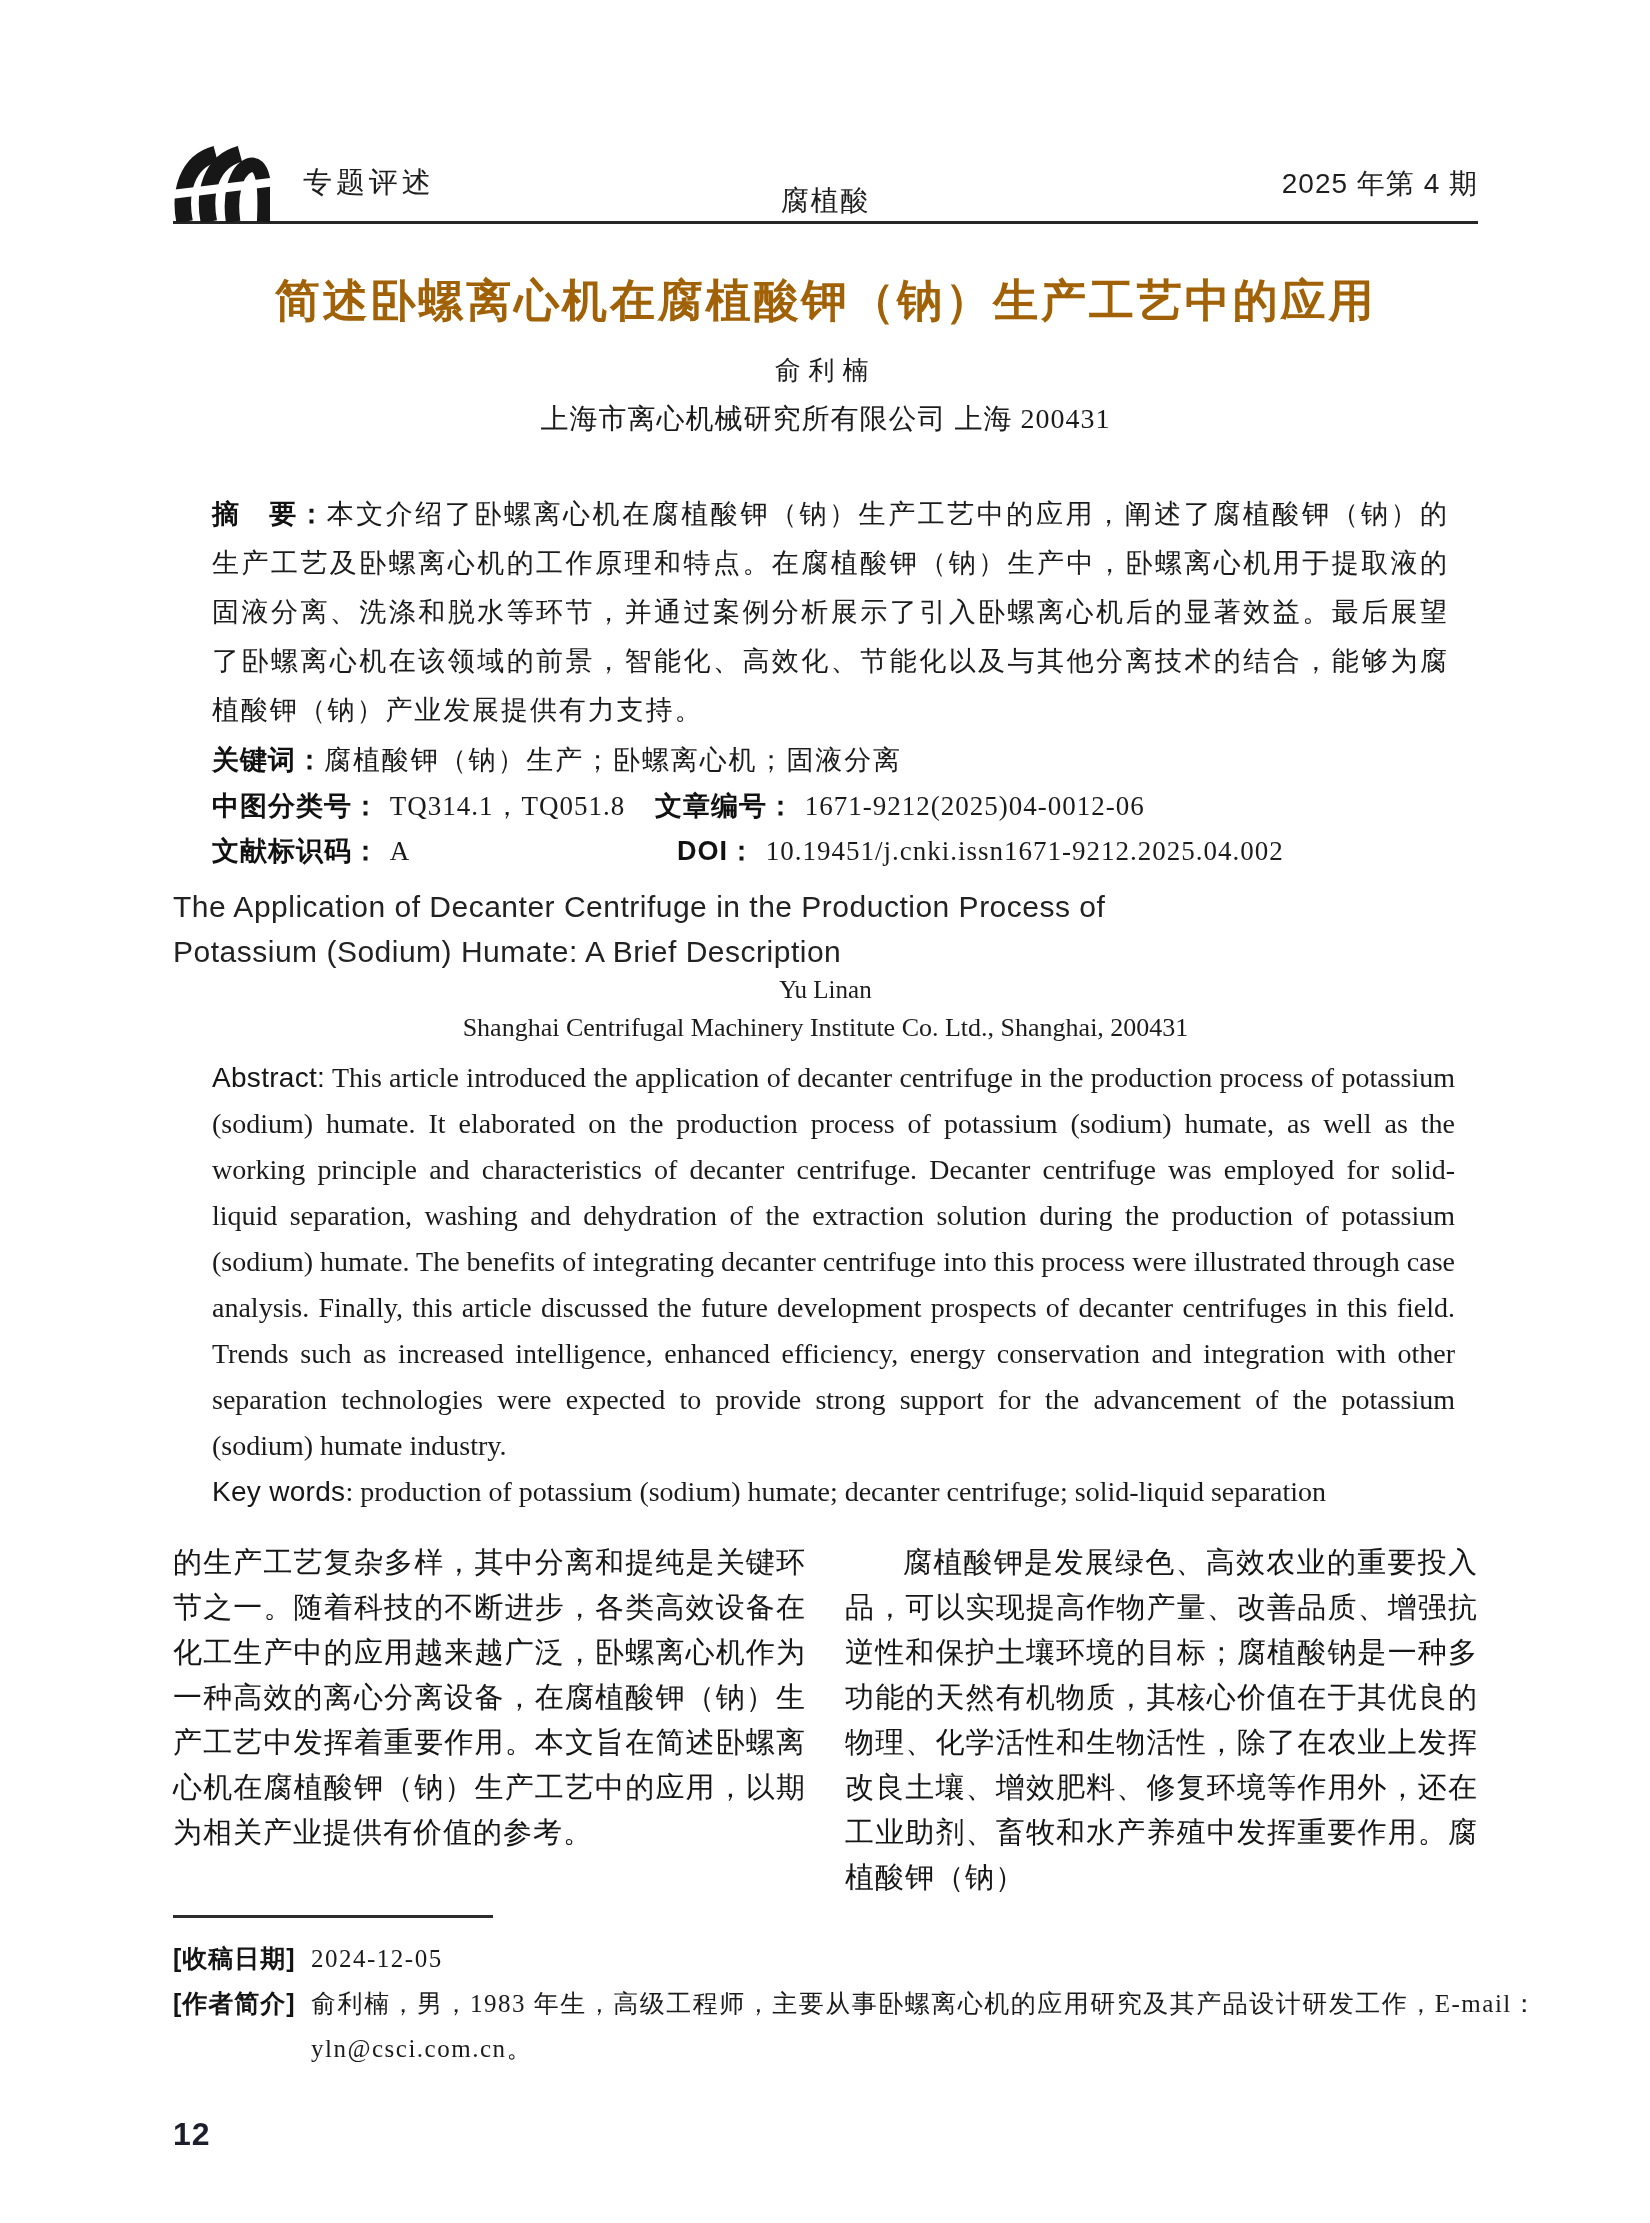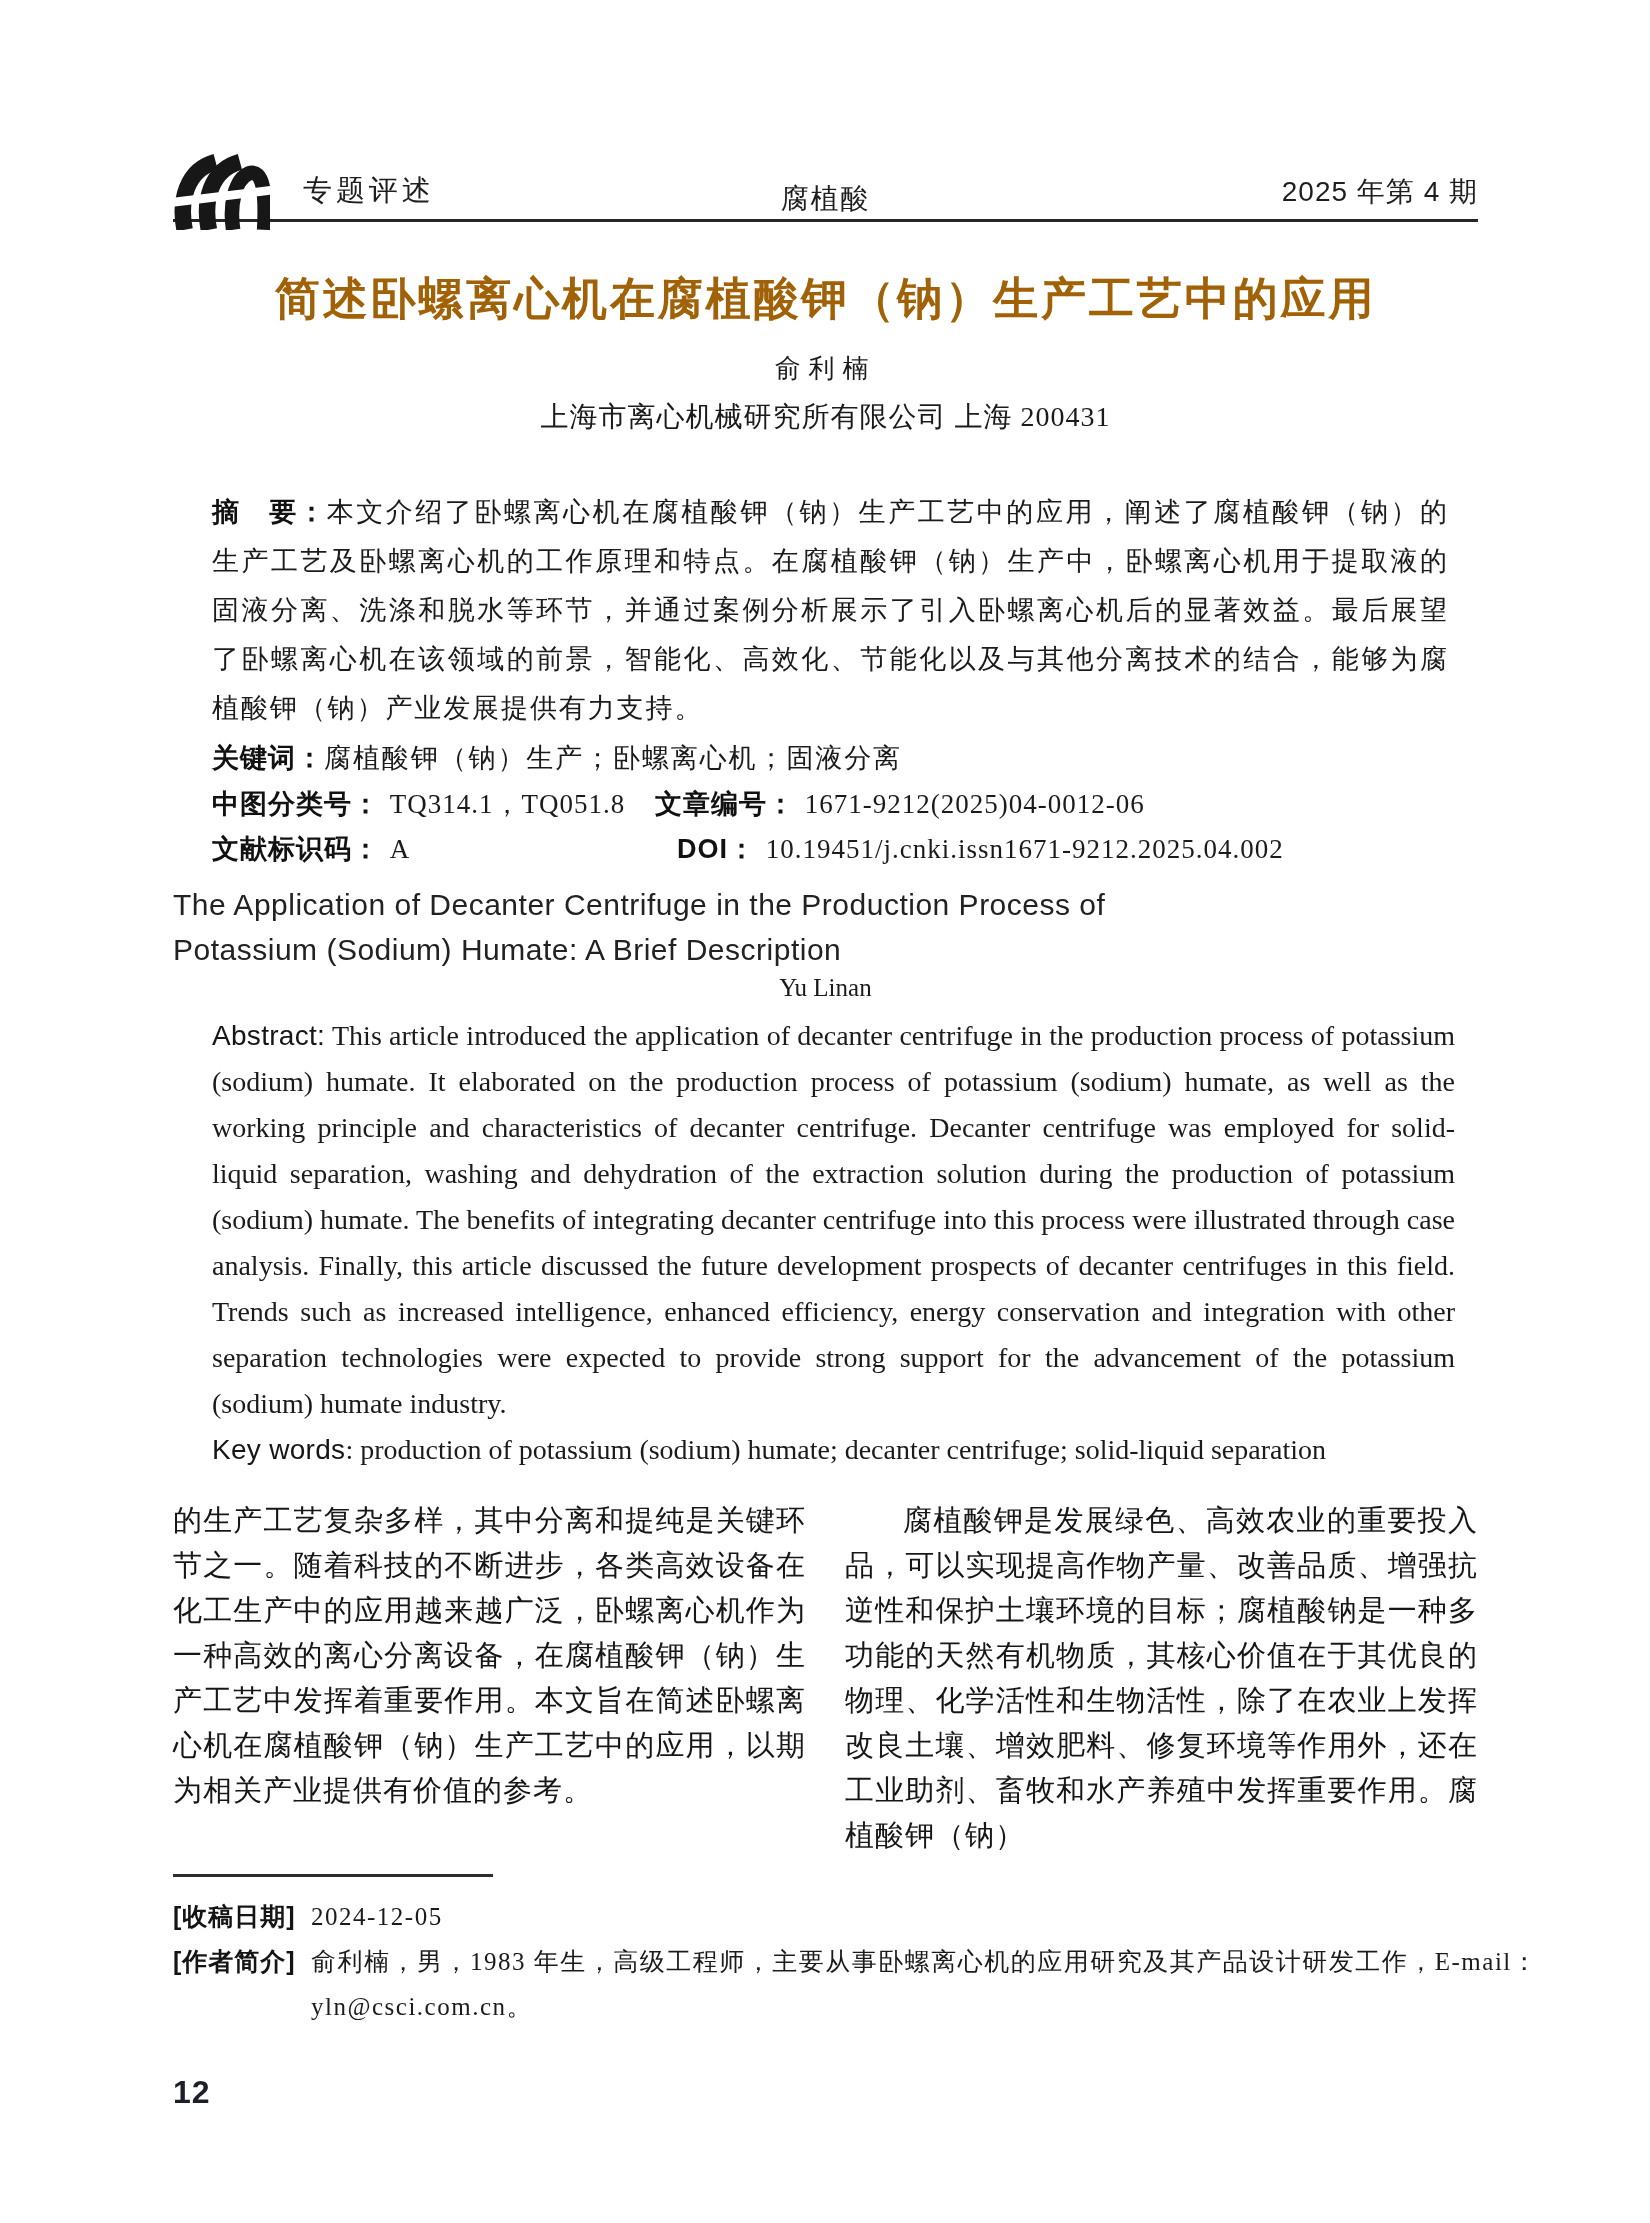--- a/index.html
+++ b/index.html
@@ -10,24 +10,23 @@
     background:#ffffff;
     color:#1b1b1b;
     font-family:"Liberation Serif","DejaVu Serif",serif;
     overflow:hidden;
   }
   .content { padding:0 173px; }
 
   
   .header {
     display:flex; align-items:flex-end; justify-content:space-between;
-    padding-top:142px; padding-bottom:5px;
+    padding-top:142px; padding-bottom:15px;
     border-bottom:3.9px solid #262626;
     position:relative;
-    margin-top:8px;
   }
   .header-left { display:flex; align-items:flex-end; gap:33px; }
   .logo { display:block; height:78px; margin-bottom:-13.6px; }
   .header-section {
     font-family:"Liberation Sans","DejaVu Sans",sans-serif;
     font-size:29px; letter-spacing:3.9px; color:#1e1e1e; padding-bottom:3.9px;
   }
   .header-journal {
     position:absolute; left:50%; transform:translateX(-50%);
     bottom:1px;
@@ -143,20 +142,21 @@
       </div>
       <div class="meta-row">
         <span class="meta-pair meta-c1-r2"><span class="lbl">文献标识码：</span><span class="val">A</span></span>
         <span class="meta-pair"><span class="lbl">DOI：</span><span class="val">10.19451/j.cnki.issn1671-9212.2025.04.002</span></span>
       </div>
     </div>
 
     <div class="title-en">The Application of Decanter Centrifuge in the Production Process of</div>
     <div class="title-en" style="margin-top:0;">Potassium (Sodium) Humate: A Brief Description</div>
     <div class="author-en">Yu Linan</div>
+    <div class="affil-en">Shanghai Centrifugal Machinery Institute Co. Ltd., Shanghai, 200431</div>
 
     <p class="abs-en"><span class="lbl-en">Abstract:</span><span> This article introduced the application of decanter centrifuge in the production process of potassium (sodium) humate. It elaborated on the production process of potassium (sodium) humate, as well as the working principle and characteristics of decanter centrifuge. Decanter centrifuge was employed for solid-liquid separation, washing and dehydration of the extraction solution during the production of potassium (sodium) humate. The benefits of integrating decanter centrifuge into this process were illustrated through case analysis. Finally, this article discussed the future development prospects of decanter centrifuges in this field. Trends such as increased intelligence, enhanced efficiency, energy conservation and integration with other separation technologies were expected to provide strong support for the advancement of the potassium (sodium) humate industry.</span></p>
     <p class="kw-en"><span class="lbl-en">Key words</span><span>: production of potassium (sodium) humate; decanter centrifuge; solid-liquid separation</span></p>
 
     <div class="columns">
       <p class="col">的生产工艺复杂多样，其中分离和提纯是关键环节之一。随着科技的不断进步，各类高效设备在化工生产中的应用越来越广泛，卧螺离心机作为一种高效的离心分离设备，在腐植酸钾（钠）生产工艺中发挥着重要作用。本文旨在简述卧螺离心机在腐植酸钾（钠）生产工艺中的应用，以期为相关产业提供有价值的参考。</p>
       <p class="col indent">腐植酸钾是发展绿色、高效农业的重要投入品，可以实现提高作物产量、改善品质、增强抗逆性和保护土壤环境的目标；腐植酸钠是一种多功能的天然有机物质，其核心价值在于其优良的物理、化学活性和生物活性，除了在农业上发挥改良土壤、增效肥料、修复环境等作用外，还在工业助剂、畜牧和水产养殖中发挥重要作用。腐植酸钾（钠）</p>
     </div>
 
     <div class="fn-rule"></div>

